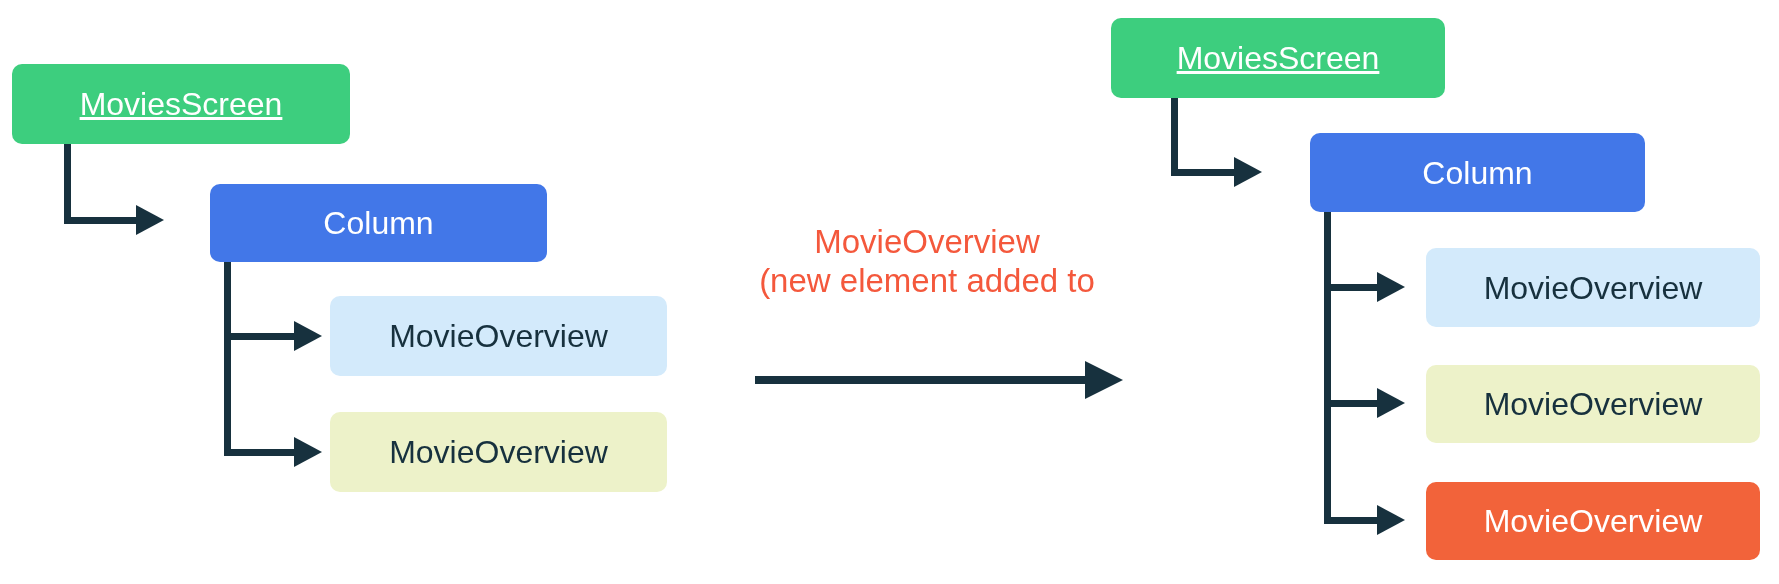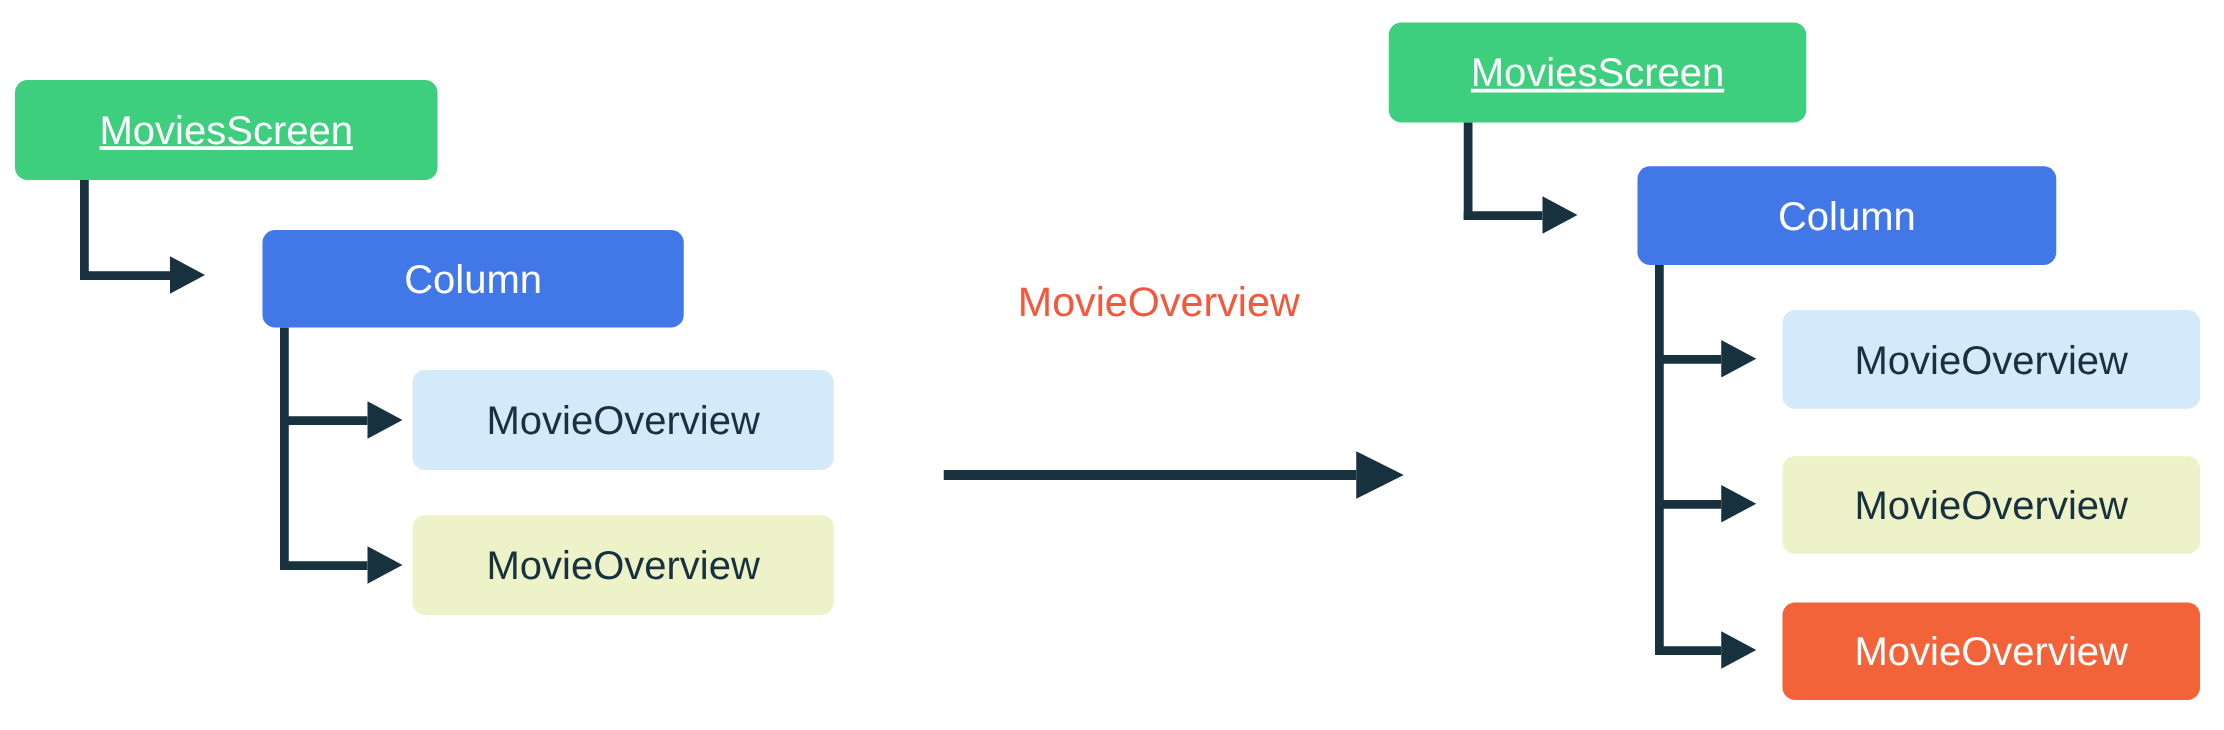--- a/index.html
+++ b/index.html
@@ -79,20 +79,21 @@
     <div class="arrowhead" style="left:294px; top:321px;"></div>
     <div class="line" style="left:224px; top:449px; width:70px; height:7px;"></div>
     <div class="arrowhead" style="left:294px; top:437px;"></div>
 
     <div class="node lblue" style="left:330px; top:296px; width:337px; height:80px;">MovieOverview</div>
     <div class="node lyellow" style="left:330px; top:412px; width:337px; height:80px;">MovieOverview</div>
   </div>
 
   <div class="annotation">
     <div>MovieOverview</div>
+    <div>(new element added to</div>
   </div>
   <div class="line" style="left:755px; top:376px; width:330px; height:8px;"></div>
   <div class="arrowhead big" style="left:1085px; top:361px;"></div>
 
   <div>
     <div class="node green" style="left:1111px; top:18px; width:334px; height:80px;">MoviesScreen</div>
 
     <div class="line" style="left:1171px; top:98px; width:7px; height:78px;"></div>
     <div class="line" style="left:1171px; top:169px; width:63px; height:7px;"></div>
     <div class="arrowhead" style="left:1234px; top:157px;"></div>

